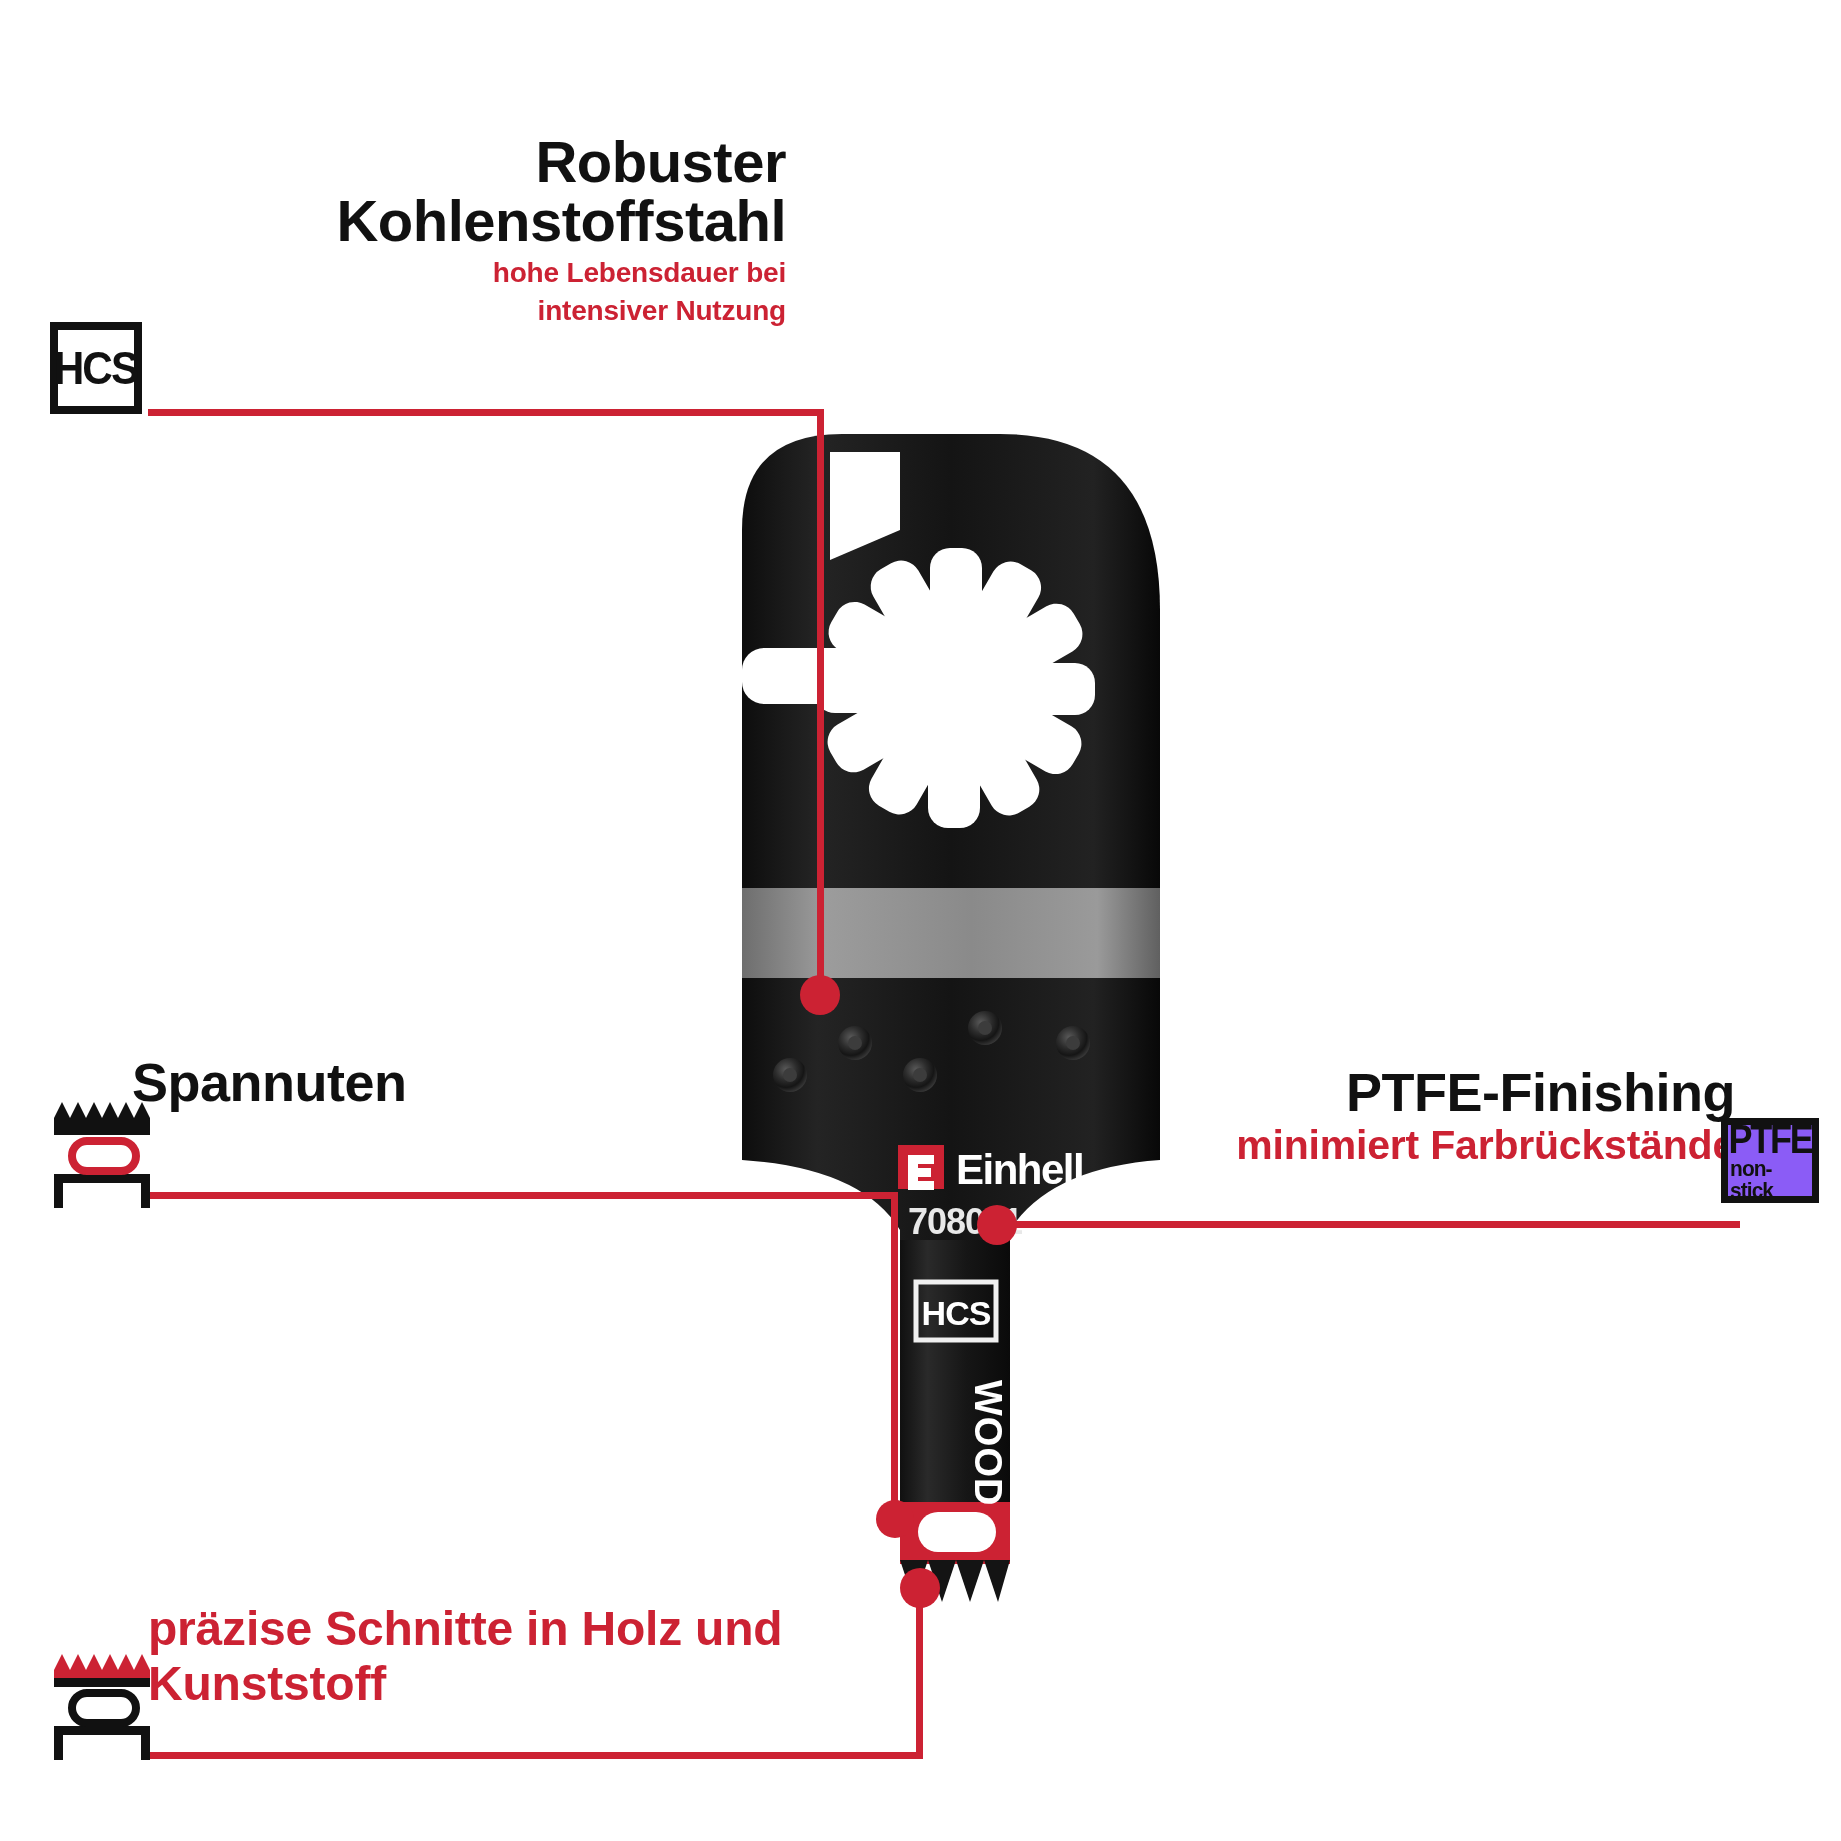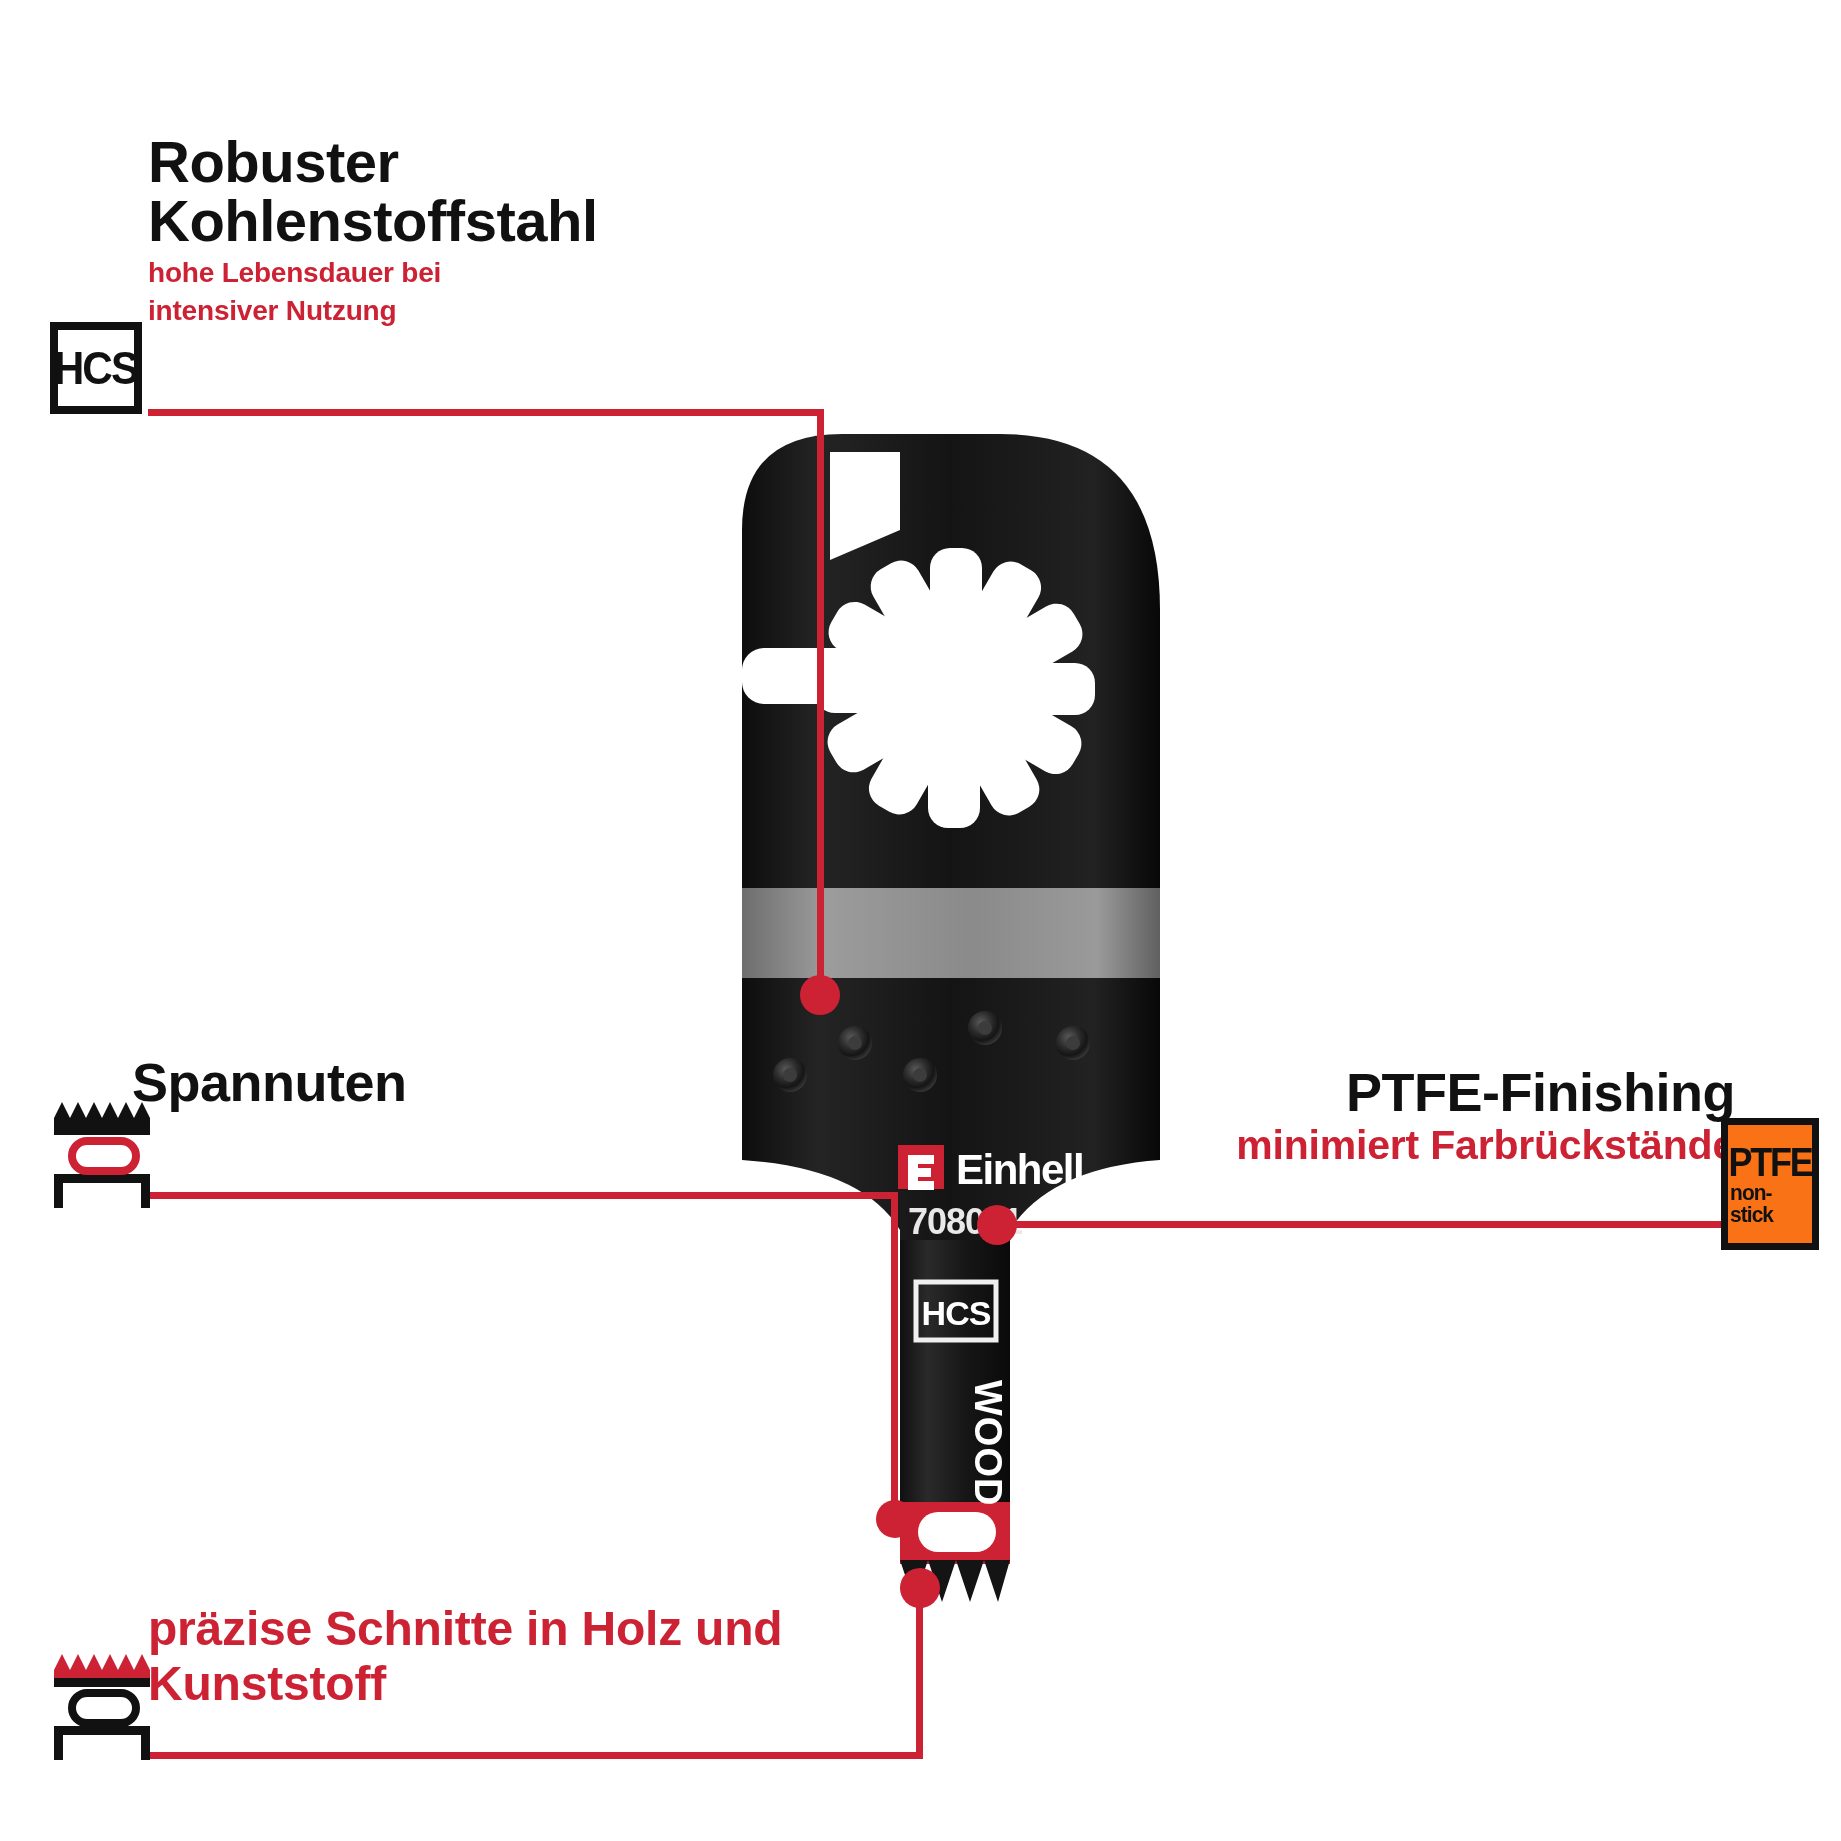--- a/index.html
+++ b/index.html
@@ -6,21 +6,21 @@
   body{width:1841px;height:1841px;position:relative;overflow:hidden;
        font-family:"Liberation Sans",sans-serif;-webkit-font-smoothing:antialiased;}
 
   #stage{position:absolute;inset:0;width:1841px;height:1841px;background:#ffffff;}
 
   
   .callout{position:absolute;}
   .c-title{font-weight:bold;color:#111111;letter-spacing:-0.5px;line-height:1.02;}
   .c-sub{font-weight:bold;color:#cc2233;line-height:1.06;letter-spacing:-0.2px;}
 
-  #callout-hcs{left:148px;top:132px;width:620px;}
+  #callout-hcs{left:166px;top:132px;width:620px;text-align:right;}
   #callout-hcs .c-title{font-size:58px;}
   #callout-hcs .c-sub{font-size:28px;margin-top:8px;}
 
   #callout-spannuten{left:132px;top:1055px;width:640px;}
   #callout-spannuten .c-title{font-size:54px;}
   #callout-spannuten .c-sub{font-size:41px;margin-top:4px;}
 
   #callout-ptfe{right:106px;top:1065px;width:780px;text-align:right;}
   #callout-ptfe .c-title{font-size:54px;}
   #callout-ptfe .c-sub{font-size:41px;margin-top:4px;}
@@ -29,22 +29,22 @@
   #callout-holz .c-title{font-size:54px;}
   #callout-holz .c-sub{font-size:48px;margin-top:4px;}
 
   
   .badge-hcs{position:absolute;left:50px;top:322px;width:92px;height:92px;
              border:8px solid #111;box-sizing:border-box;
              display:flex;align-items:center;justify-content:center;background:#fff;}
   .badge-hcs span{font-size:46px;font-weight:bold;color:#111;letter-spacing:-2px;
                   font-family:"Liberation Sans",sans-serif;transform:scaleX(0.92);}
 
-  .badge-ptfe{position:absolute;right:22px;top:1118px;width:98px;height:132px;
-              border:7px solid #111;box-sizing:border-box;background:#f97316;
+  .badge-ptfe{position:absolute;right:22px;top:1118px;width:98px;height:85px;
+              border:7px solid #111;box-sizing:border-box;background:#8b5cf6;
               display:flex;flex-direction:column;align-items:center;justify-content:center;
               padding-top:2px;}
   .badge-ptfe .p1{font-size:40px;font-weight:bold;color:#111;letter-spacing:-2.5px;
                   line-height:0.92;transform:scaleX(0.9);}
   .badge-ptfe .p2{font-size:22px;font-weight:bold;color:#111;letter-spacing:-1px;
                   line-height:1;margin-top:1px;transform:scaleX(0.95);}
 
   
   .saw-icon{position:absolute;width:112px;height:118px;}
   #icon-spannuten{left:48px;top:1096px;}

